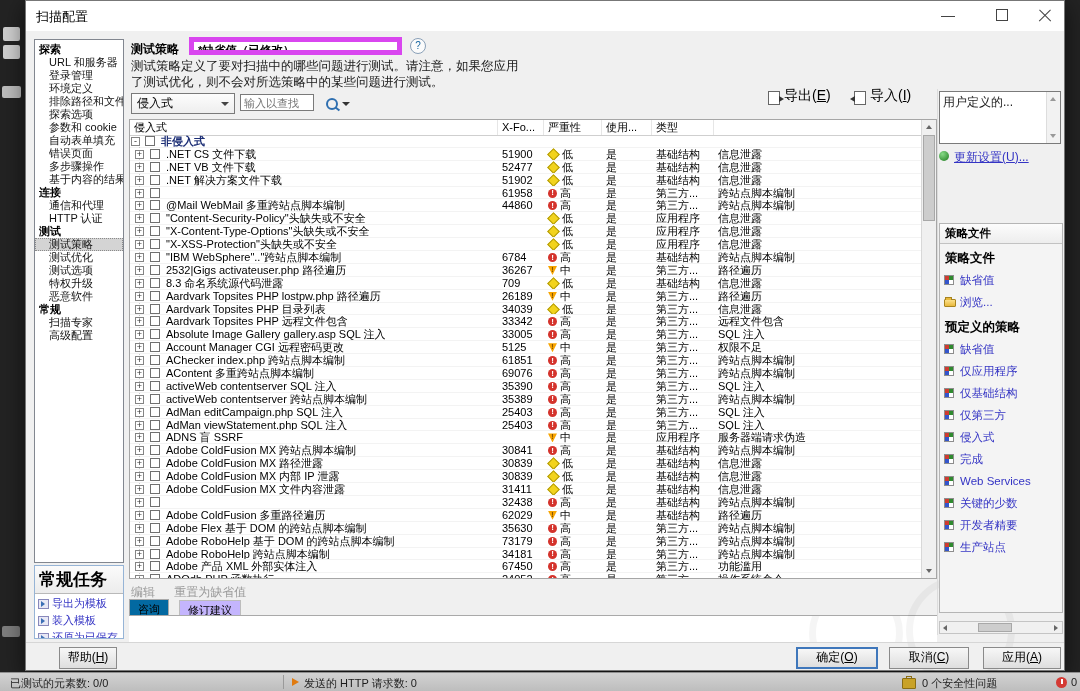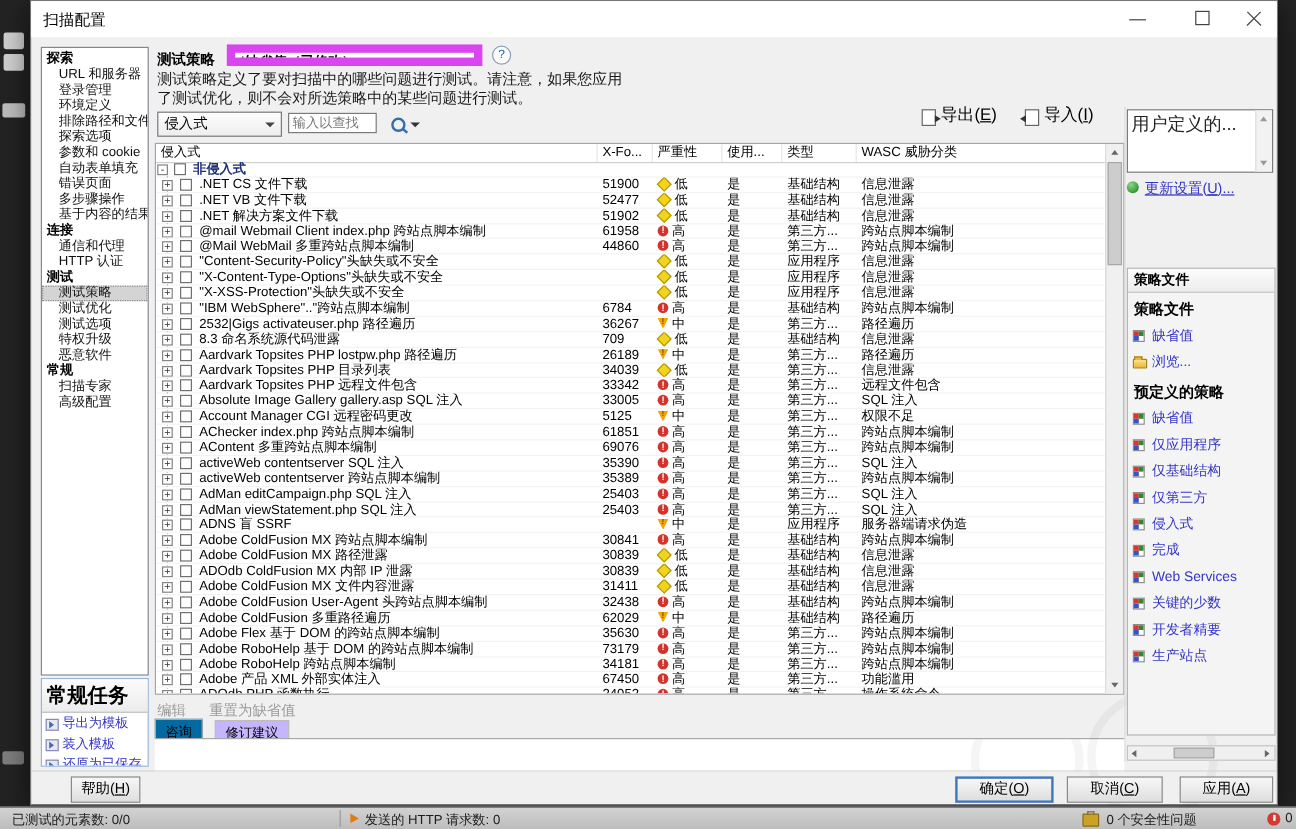--- a/index.html
+++ b/index.html
@@ -50,21 +50,21 @@
   .tasks{position:absolute;left:8px;top:564px;width:90px;height:74px;background:#fff;
          border:1px solid #96b4d6;box-sizing:border-box;overflow:hidden}
   .tasks-h{font-weight:bold;font-size:17px;padding:2px 4px 2px 4px;color:#000;border-bottom:1px solid #b9b9b9;background:linear-gradient(#fbfbfb,#ececec)}
   .task{font-size:11px;line-height:15px;color:#3434c4;padding-left:17px;position:relative;cursor:pointer;white-space:nowrap;margin-top:2px}
   .task::before{content:"";position:absolute;left:3px;top:3px;width:9px;height:8px;background:#e8e8f5;border:1px solid #8888bb}
   .task::after{content:"";position:absolute;left:6px;top:5px;width:0;height:0;border-left:4px solid #3b6fb5;border-top:3px solid transparent;border-bottom:3px solid transparent}
 
   
   .lbl-policy{position:absolute;left:105px;top:40px;font-weight:bold;font-size:12px}
   .policy-combo{position:absolute;left:163px;top:36px;width:213px;height:18px;background:#fff;
-        border:7px solid #d946ef;box-sizing:border-box;font-size:11.5px;font-weight:bold;
+        border:5px solid #d946ef;box-sizing:border-box;font-size:11.5px;font-weight:bold;
         line-height:16px;padding-left:4px;white-space:nowrap;overflow:hidden}
   .help-icon{position:absolute;left:384px;top:37px;width:14px;height:14px;border-radius:50%;
         border:1px solid #8aa0b8;background:#fbfbfb;color:#1464a0;font-size:10px;line-height:13px;text-align:center;cursor:pointer}
   .help-icon::after{content:"?"}
   .desc{position:absolute;left:105px;font-size:12.5px;color:#1a1a1a;white-space:nowrap}
   .filter-combo{position:absolute;left:105px;top:92px;width:104px;height:21px;background:linear-gradient(#fdfdfd,#eee);
         border:1px solid #7a7a7a;box-sizing:border-box;font-size:12px;line-height:19px;padding-left:5px;cursor:pointer}
   .filter-combo .arr{position:absolute;right:5px;top:8px;width:0;height:0;border-top:4px solid #444;border-left:4px solid transparent;border-right:4px solid transparent}
   .search-box{position:absolute;left:214px;top:93px;width:74px;height:17px;border:1px solid #7a7a7a;
         box-sizing:border-box;font-size:11px;padding:0 3px;background:#fff;font-family:inherit}
@@ -124,21 +124,21 @@
   .wm{position:absolute;border-radius:50%;border:7px solid rgba(0,0,0,0.04)}
   .hr{position:absolute;left:0;right:0;top:641px;height:1px;background:#d6d6d6}
 
   
   .btn{position:absolute;top:646px;height:22px;background:linear-gradient(#f7f7f7,#dedede);
        border:1px solid #8a8a8a;box-sizing:border-box;font-size:12px;text-align:center;line-height:19px;cursor:pointer}
   .btn.focused{border:2px solid #3f77bb;line-height:17px}
 
   
   .userbox{position:absolute;left:913px;top:90px;width:122px;height:53px;background:#fff;border:1px solid #7a7a7a;box-sizing:border-box}
-  .userbox .txt{position:absolute;left:3px;top:2px;font-size:15px;color:#222;white-space:nowrap}
+  .userbox .txt{position:absolute;left:3px;top:2px;font-size:12px;color:#222;white-space:nowrap}
   .ub-scroll{position:absolute;right:0;top:0;bottom:0;width:13px;background:#f2f2f2;border-left:1px solid #ddd}
   .ub-scroll::before{content:"";position:absolute;left:3px;top:5px;border-bottom:4px solid #999;border-left:3px solid transparent;border-right:3px solid transparent}
   .ub-scroll::after{content:"";position:absolute;left:3px;bottom:5px;border-top:4px solid #999;border-left:3px solid transparent;border-right:3px solid transparent}
   .upd-icon{position:absolute;left:913px;top:150px;width:10px;height:10px;border-radius:50%;
       background:radial-gradient(circle at 35% 30%,#86da86,#1d7a1d)}
   .upd-link{position:absolute;left:928px;top:148px;font-size:12px;color:#3434c4;text-decoration:underline;cursor:pointer;white-space:nowrap}
   .upd-note{position:absolute;left:913px;top:164px;width:120px;font-size:11.5px;line-height:15px;color:#1a1a1a}
   .polbox{position:absolute;left:913px;top:222px;width:124px;height:390px;border:1px solid #b5b5b5;box-sizing:border-box;background:#f4f4f4;overflow:hidden}
   .polbox-h{font-weight:bold;font-size:11.5px;padding:2px 5px;border-bottom:1px solid #c2c2c2;background:linear-gradient(#fcfcfc,#ededed)}
   .pol-sub{font-weight:bold;font-size:12.5px;padding:6px 5px 2px}
@@ -238,21 +238,20 @@
   <div class="page-ico ico-in" style="left:828px"></div>
   <div class="exp-imp" style="left:844px">导入(<u>I</u>)</div>
 
   <div class="table">
     <div class="thead">
         <div class="th c0">侵入式</div>
         <div class="th c1">X-Fo...</div>
         <div class="th c2">严重性</div>
         <div class="th c3">使用...</div>
         <div class="th c4">类型</div>
-        <div class="th c5">WASC 威胁分类</div>
       </div>
     <div class="tbody">
         <div class="tr root">
           <div class="td c0">
             <div class="exp">-</div>
             <div class="cb"></div>
             <div class="nm">非侵入式</div>
           </div>
           <div class="td c1"></div>
           <div class="td c2"></div>
@@ -293,21 +292,20 @@
           <div class="td c1">51902</div>
           <div class="td c2"><div class="sev low"></div>低</div>
           <div class="td c3">是</div>
           <div class="td c4">基础结构</div>
           <div class="td c5">信息泄露</div>
         </div>
         <div class="tr">
           <div class="td c0">
             <div class="exp">+</div>
             <div class="cb"></div>
-            <div class="nm">@mail Webmail Client index.php 跨站点脚本编制</div>
           </div>
           <div class="td c1">61958</div>
           <div class="td c2"><div class="sev high"></div>高</div>
           <div class="td c3">是</div>
           <div class="td c4">第三方...</div>
           <div class="td c5">跨站点脚本编制</div>
         </div>
         <div class="tr">
           <div class="td c0">
             <div class="exp">+</div>
@@ -557,21 +555,21 @@
           <div class="td c1">30839</div>
           <div class="td c2"><div class="sev low"></div>低</div>
           <div class="td c3">是</div>
           <div class="td c4">基础结构</div>
           <div class="td c5">信息泄露</div>
         </div>
         <div class="tr">
           <div class="td c0">
             <div class="exp">+</div>
             <div class="cb"></div>
-            <div class="nm">ADOdb ColdFusion MX 内部 IP 泄露</div>
+            <div class="nm">Adobe ColdFusion MX 内部 IP 泄露</div>
           </div>
           <div class="td c1">30839</div>
           <div class="td c2"><div class="sev low"></div>低</div>
           <div class="td c3">是</div>
           <div class="td c4">基础结构</div>
           <div class="td c5">信息泄露</div>
         </div>
         <div class="tr">
           <div class="td c0">
             <div class="exp">+</div>
@@ -581,21 +579,20 @@
           <div class="td c1">31411</div>
           <div class="td c2"><div class="sev low"></div>低</div>
           <div class="td c3">是</div>
           <div class="td c4">基础结构</div>
           <div class="td c5">信息泄露</div>
         </div>
         <div class="tr">
           <div class="td c0">
             <div class="exp">+</div>
             <div class="cb"></div>
-            <div class="nm">Adobe ColdFusion User-Agent 头跨站点脚本编制</div>
           </div>
           <div class="td c1">32438</div>
           <div class="td c2"><div class="sev high"></div>高</div>
           <div class="td c3">是</div>
           <div class="td c4">基础结构</div>
           <div class="td c5">跨站点脚本编制</div>
         </div>
         <div class="tr">
           <div class="td c0">
             <div class="exp">+</div>

